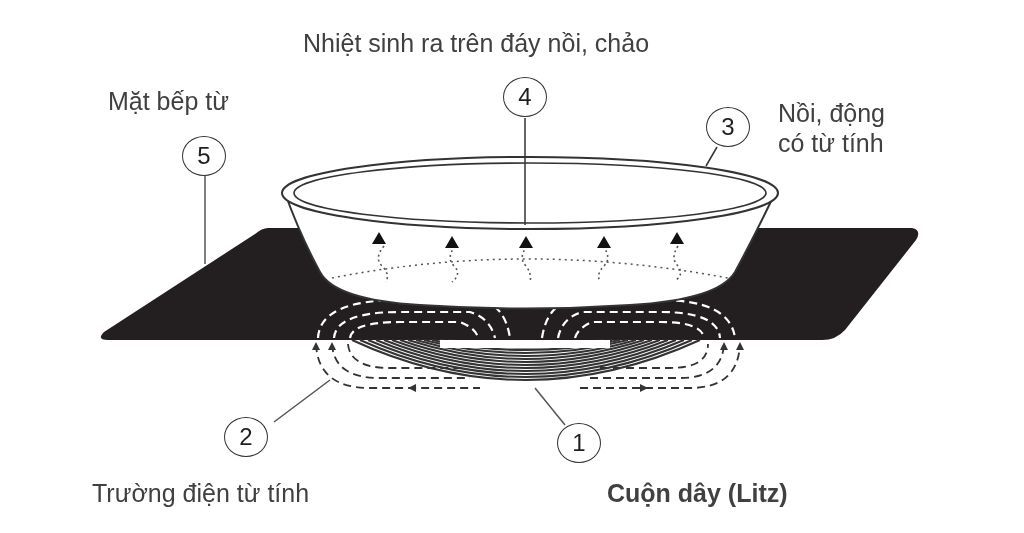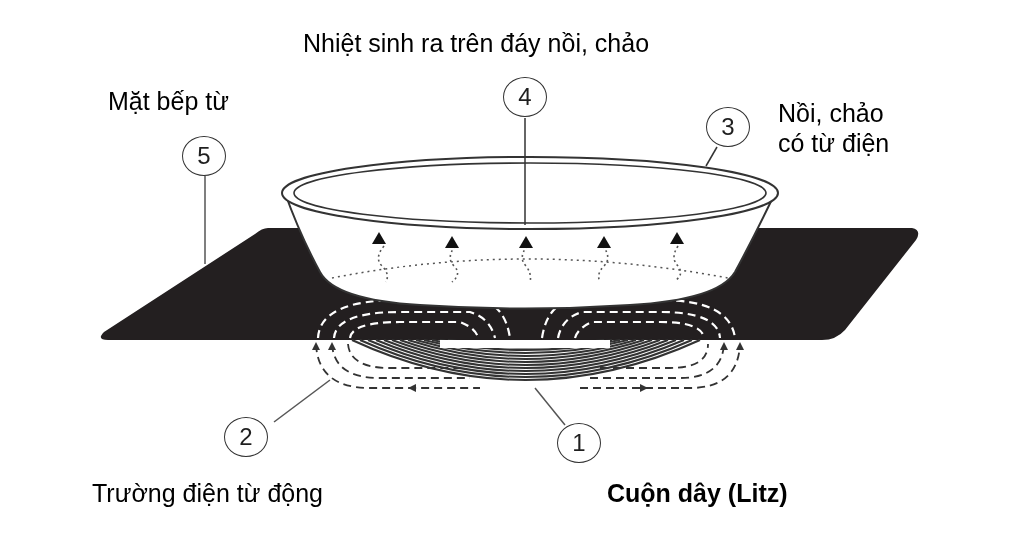--- a/index.html
+++ b/index.html
@@ -1,18 +1,18 @@
 <!DOCTYPE html>
 <html><head>
   <meta charset="utf-8">
   <style>
     html, body { margin: 0; padding: 0; background: #ffffff; }
     body { width: 1024px; height: 533px; overflow: hidden; position: relative; font-family: "Liberation Sans", "DejaVu Sans", sans-serif; }
     .canvas { position: absolute; left: 0; top: 0; width: 1024px; height: 533px; }
-    .lbl { position: absolute; color: #000000; font-size: 25px; line-height: 1.2; white-space: nowrap; font-family: "Liberation Sans", "DejaVu Sans", sans-serif; }
+    .lbl { position: absolute; color: #404040; font-size: 25px; line-height: 1.2; white-space: nowrap; font-family: "Liberation Sans", "DejaVu Sans", sans-serif; }
     .num { position: absolute; width: 44px; height: 40px; border: 1.6px solid #333; border-radius: 50%; box-sizing: border-box; display: flex; align-items: center; justify-content: center; font-size: 24px; color: #1f1f1f; background: #fff; font-family: "Liberation Sans", "DejaVu Sans", sans-serif; }
   </style>
 </head>
 <body>
 
 <div class="canvas">
   <svg width="1024" height="533" viewBox="0 0 1024 533" xmlns="http://www.w3.org/2000/svg">
 
     <path d="M268,228 L912,228 Q922,230 916,240 L845,330 Q836,340 822,340 L108,340 Q96,340 104,332 L255,234 Q262,228 268,228 Z" fill="#231f20"></path>
 
@@ -96,16 +96,16 @@
 </div>
 
 <div class="num" style="left:182px; top:136px;">5</div>
 <div class="num" style="left:503px; top:77px;">4</div>
 <div class="num" style="left:706px; top:107px;">3</div>
 <div class="num" style="left:224px; top:417px;">2</div>
 <div class="num" style="left:557px; top:423px;">1</div>
 
 <div class="lbl" style="left:303px; top:28px;">Nhiệt sinh ra trên đáy nồi, chảo</div>
 <div class="lbl" style="left:108px; top:86px;">Mặt bếp từ</div>
-<div class="lbl" style="left:778px; top:98px;">Nồi, chảo</div>
-<div class="lbl" style="left:778px; top:128px;">có từ điện</div>
-<div class="lbl" style="left:92px; top:478px;">Trường điện từ động</div>
+<div class="lbl" style="left:778px; top:98px;">Nồi, động</div>
+<div class="lbl" style="left:778px; top:128px;">có từ tính</div>
+<div class="lbl" style="left:92px; top:478px;">Trường điện từ tính</div>
 <div class="lbl" style="left:607px; top:478px;font-weight:bold;">Cuộn dây (Litz)</div>
 
 </body></html>

